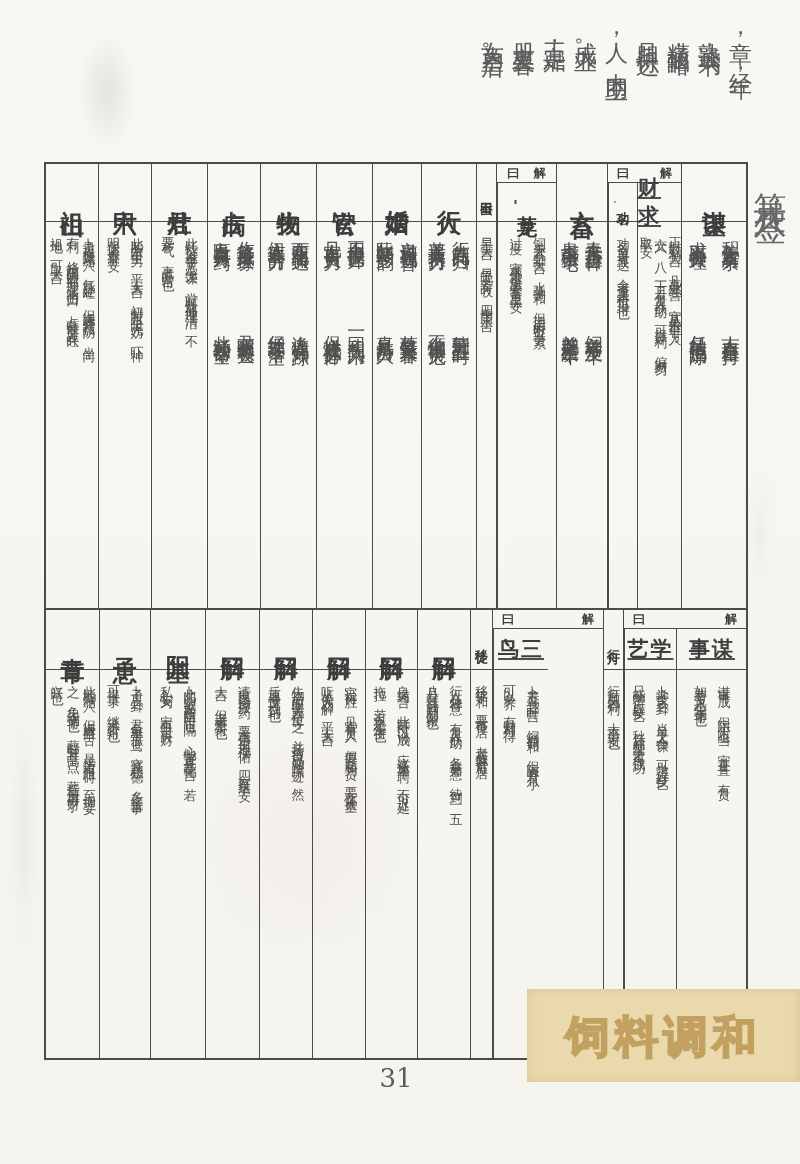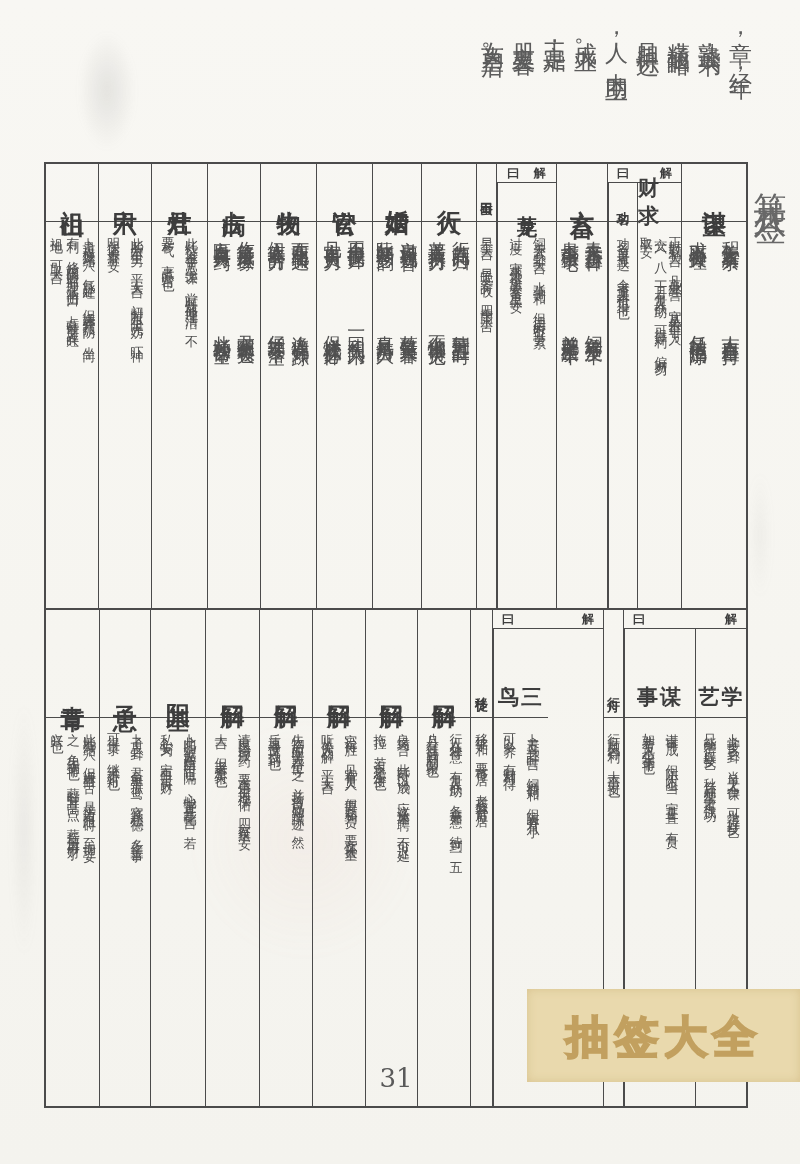--- a/index.html
+++ b/index.html
@@ -23,32 +23,32 @@
   
   .tbl { position:absolute; left:44px; top:162px; width:704px;
          border:2px solid #4b4b4b; box-sizing:border-box; }
   .sec { display:flex; }
   .sec1 { border-bottom:2px solid #4b4b4b; }
   .col, .grp { flex:none; display:flex; flex-direction:column; box-sizing:border-box;
                border-left:1px solid #4b4b4b; }
   .first { border-left:none; }
   .hd { height:58px; border-bottom:1px solid #4b4b4b; display:flex;
         align-items:center; justify-content:center; box-sizing:border-box; }
-  .sec2 .hd { height:60px;margin-top:48px; }
+  .sec2 .hd { height:60px; }
   .bd { height:386px; display:flex; justify-content:center; box-sizing:border-box;
         padding-top:5px; overflow:hidden; }
   .sec2 .bd { height:388px; }
   .strip { height:19px; border-bottom:1px solid #4b4b4b; display:flex;
            align-items:center; justify-content:space-between; padding:0 9px;
            font-size:12px; font-weight:bold; color:#3d3d3d; box-sizing:border-box; }
   .strip.tight { justify-content:space-around; padding:0 3px; }
   .gbody { display:flex; flex:1; }
   .gcol { flex:none; display:flex; flex-direction:column; box-sizing:border-box;
           border-left:1px solid #4b4b4b; }
-  .gcol .hd { height:39px; }
+  .gcol .hd { height:39px;text-decoration:underline; }
   .sec2 .gcol .hd { height:41px; }
 
   .hlab { font-size:24px; font-weight:bold; color:#3d3d3d; line-height:1; letter-spacing:2px; }
   .hlab.sm { font-size:13px; letter-spacing:1px; }
   .hlab-h { font-size:21px; font-weight:bold; color:#3d3d3d; letter-spacing:2px; }
 
   .ct  { color:#505050; font-size:13px; letter-spacing:3.5px; }
   .c1  { line-height:1.2; }
   .c2  { line-height:1.8; }
   .c3  { line-height:1.25; }
@@ -374,40 +374,40 @@
           <div class="ct vtext c1">行舟顺风得利　大吉平安也</div>
         </div>
     </div>
 
     <div class="grp" style="width:123px">
       <div class="strip">
         <span>曰</span>
         <span>解</span>
       </div>
       <div class="gbody">
+        <div class="gcol first" style="width:52px">
+          <div class="hd">
+              <span class="hlab-h">艺学</span>
+            </div>
+          <div class="bd">
+              <div class="ct vtext c2">卜学技艺之卦　肖羊之人合课　可学得好技艺
+只能学得一般技艺　秋后拜师学之定可成功</div>
+            </div>
+        </div>
         <div class="gcol" style="width:71px">
           <div class="hd">
               <span class="hlab-h">事谋</span>
             </div>
           <div class="bd">
               <div class="ct vtext c2">谋事可成　但防小人阻当　宜立正直　有贵
 如若亏人恐生祸非也</div>
             </div>
         </div>
-        <div class="gcol first" style="width:52px">
-          <div class="hd">
-              <span class="hlab-h">艺学</span>
-            </div>
-          <div class="bd">
-              <div class="ct vtext c2">卜学技艺之卦　肖羊之人合课　可学得好技艺
-只能学得一般技艺　秋后拜师学之定可成功</div>
-            </div>
-        </div>
       </div>
     </div>
   </div>
 </div>
 
 <div class="page-num">31</div>
 
 <div class="ribbon">
-  <span class="ribbon-text">抽签大全</span>
+  <span class="ribbon-text">饲料调和</span>
 </div>
 
 </body></html>

